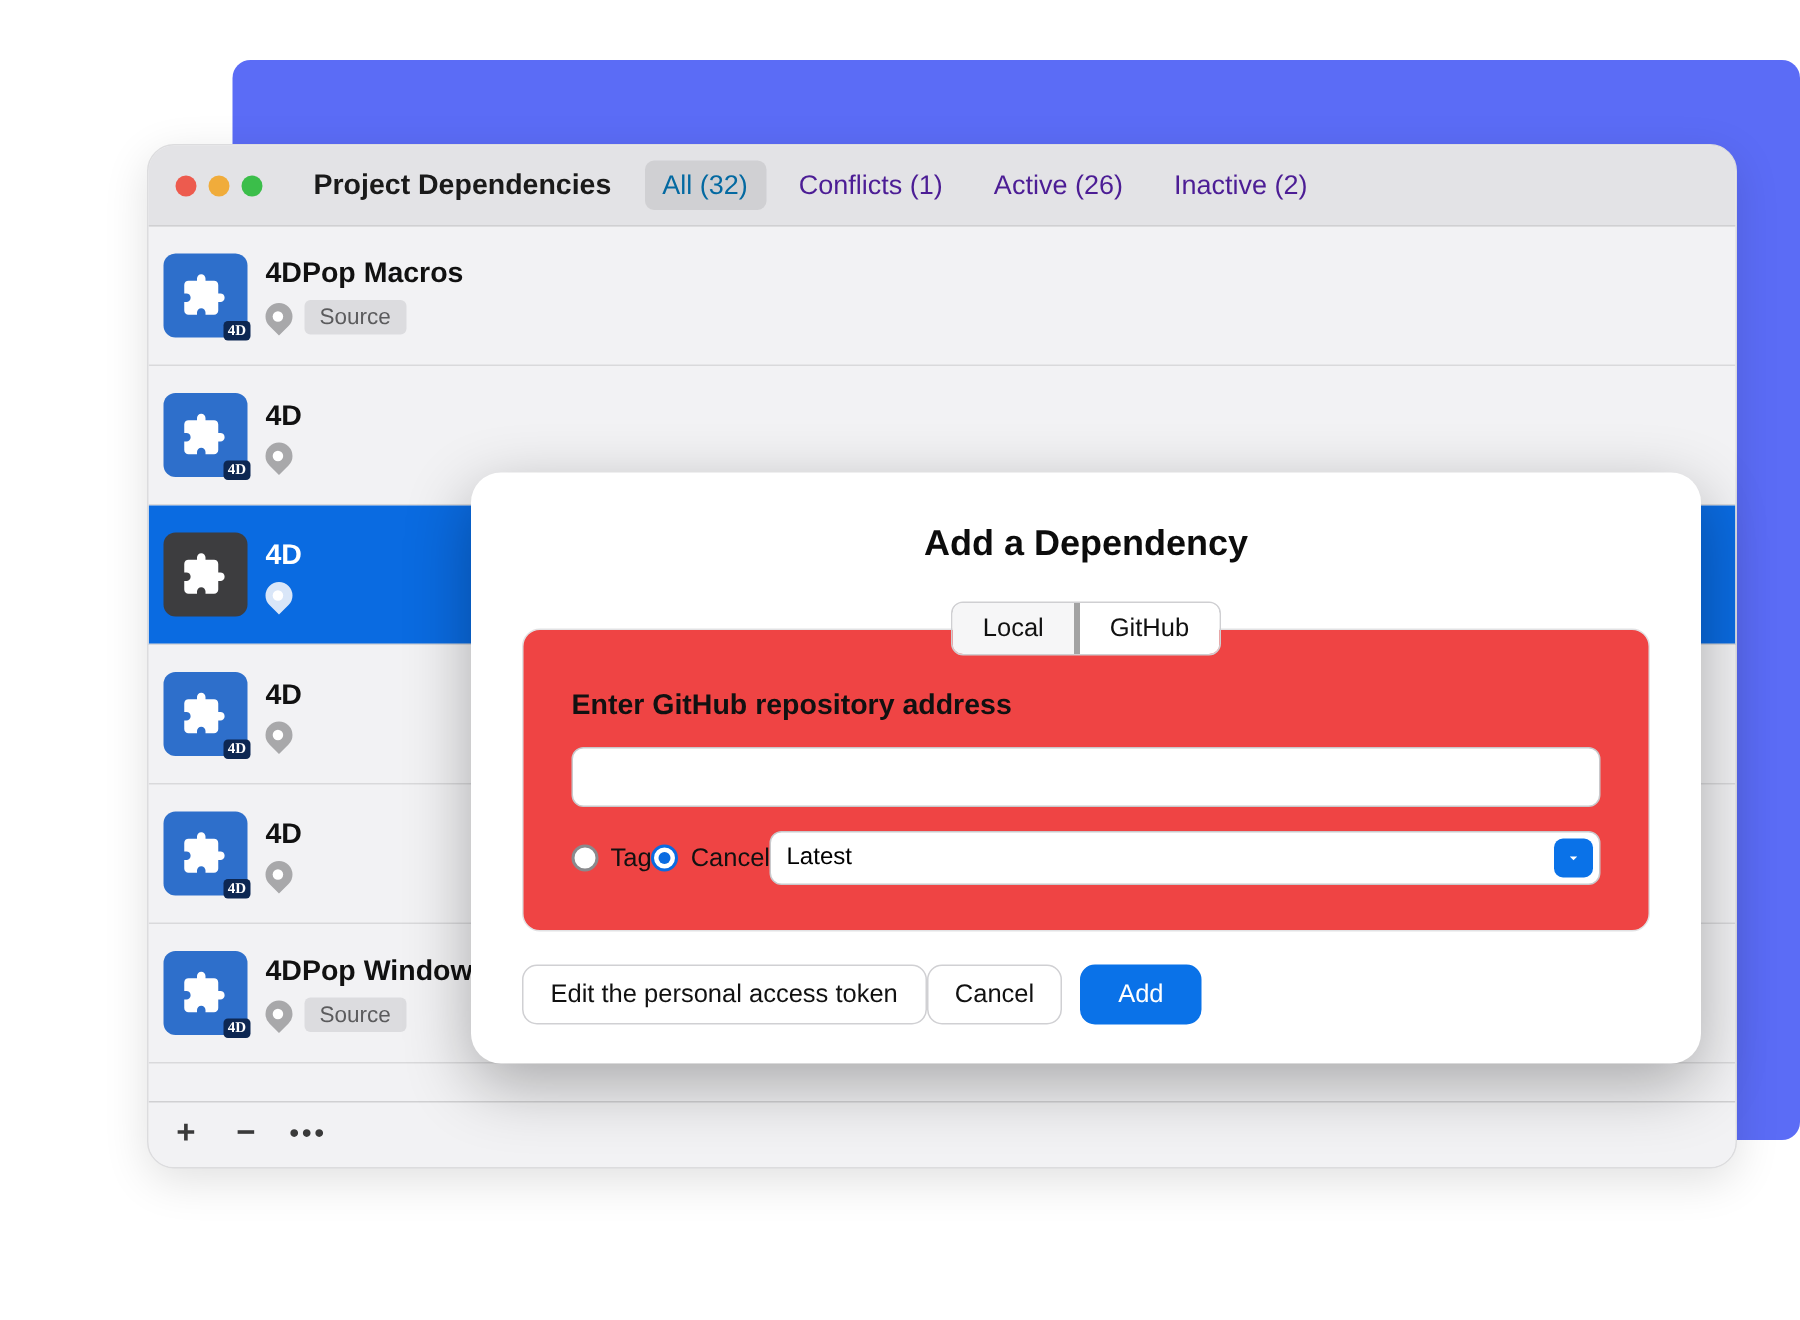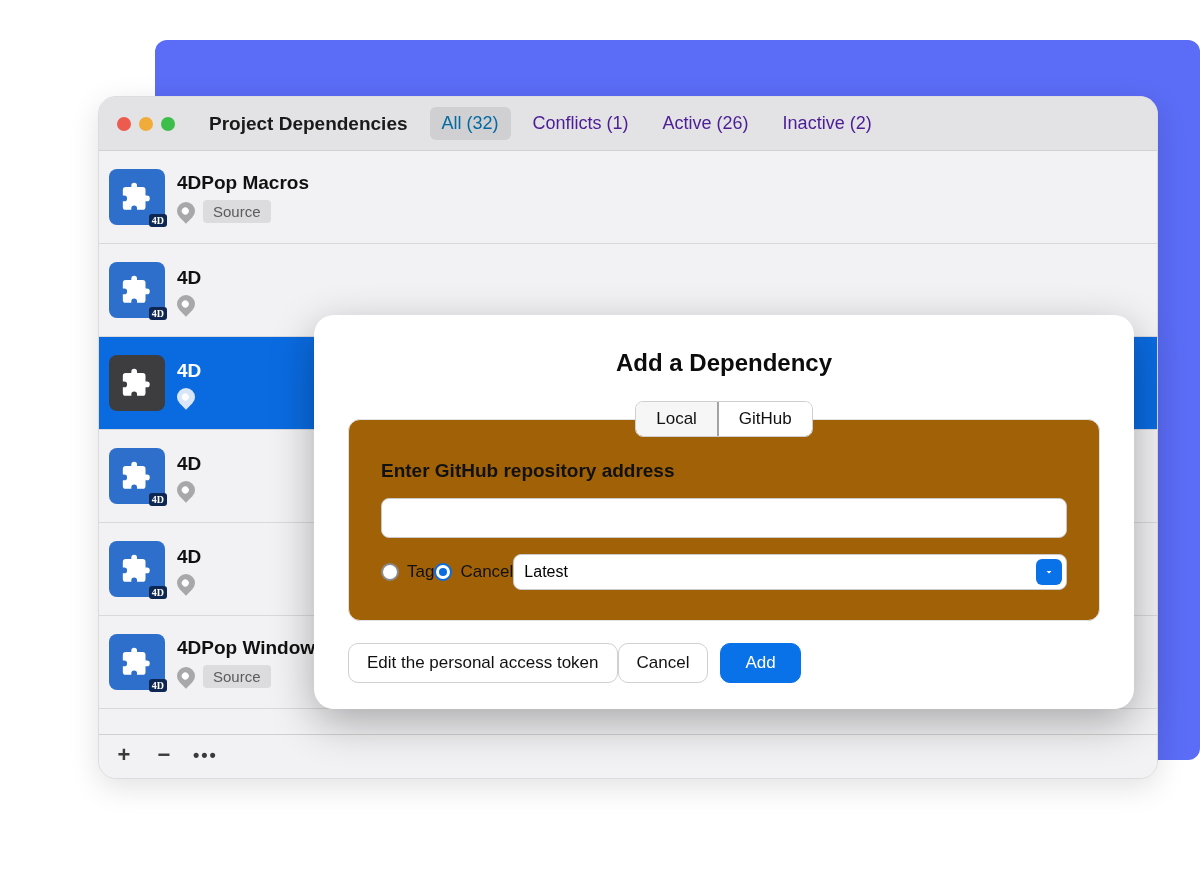--- a/index.html
+++ b/index.html
@@ -168,29 +168,29 @@
     z-index: 2;
     margin-bottom: -18px;
   }
   .seg div {
     padding: 7px 20px;
     font-size: 17px;
     color: #111;
     background: #fdfdfd;
     cursor: pointer;
   }
-  .seg div + div { border-left: 2px solid #a3a3a3; }
+  .seg div + div { border-left: 4px solid #a3a3a3; }
   .seg .on {
     background: #fff;
     box-shadow: inset 0 -2.5px 0 #0f0f0f00;
     font-weight: 500;
   }
   .seg div:not(.on) { background: #f6f6f7; }
   .panel {
-    background: #a16207;
+    background: #ef4444;
     border: 1px solid #e2e2e4;
     border-radius: 12px;
     padding: 40px 32px 30px 32px;
     display: flex;
     flex-direction: column;
     gap: 16px;
   }
   .lbl { font-size: 19px; font-weight: 600; color: #111; }
   .txt {
     width: 100%;

